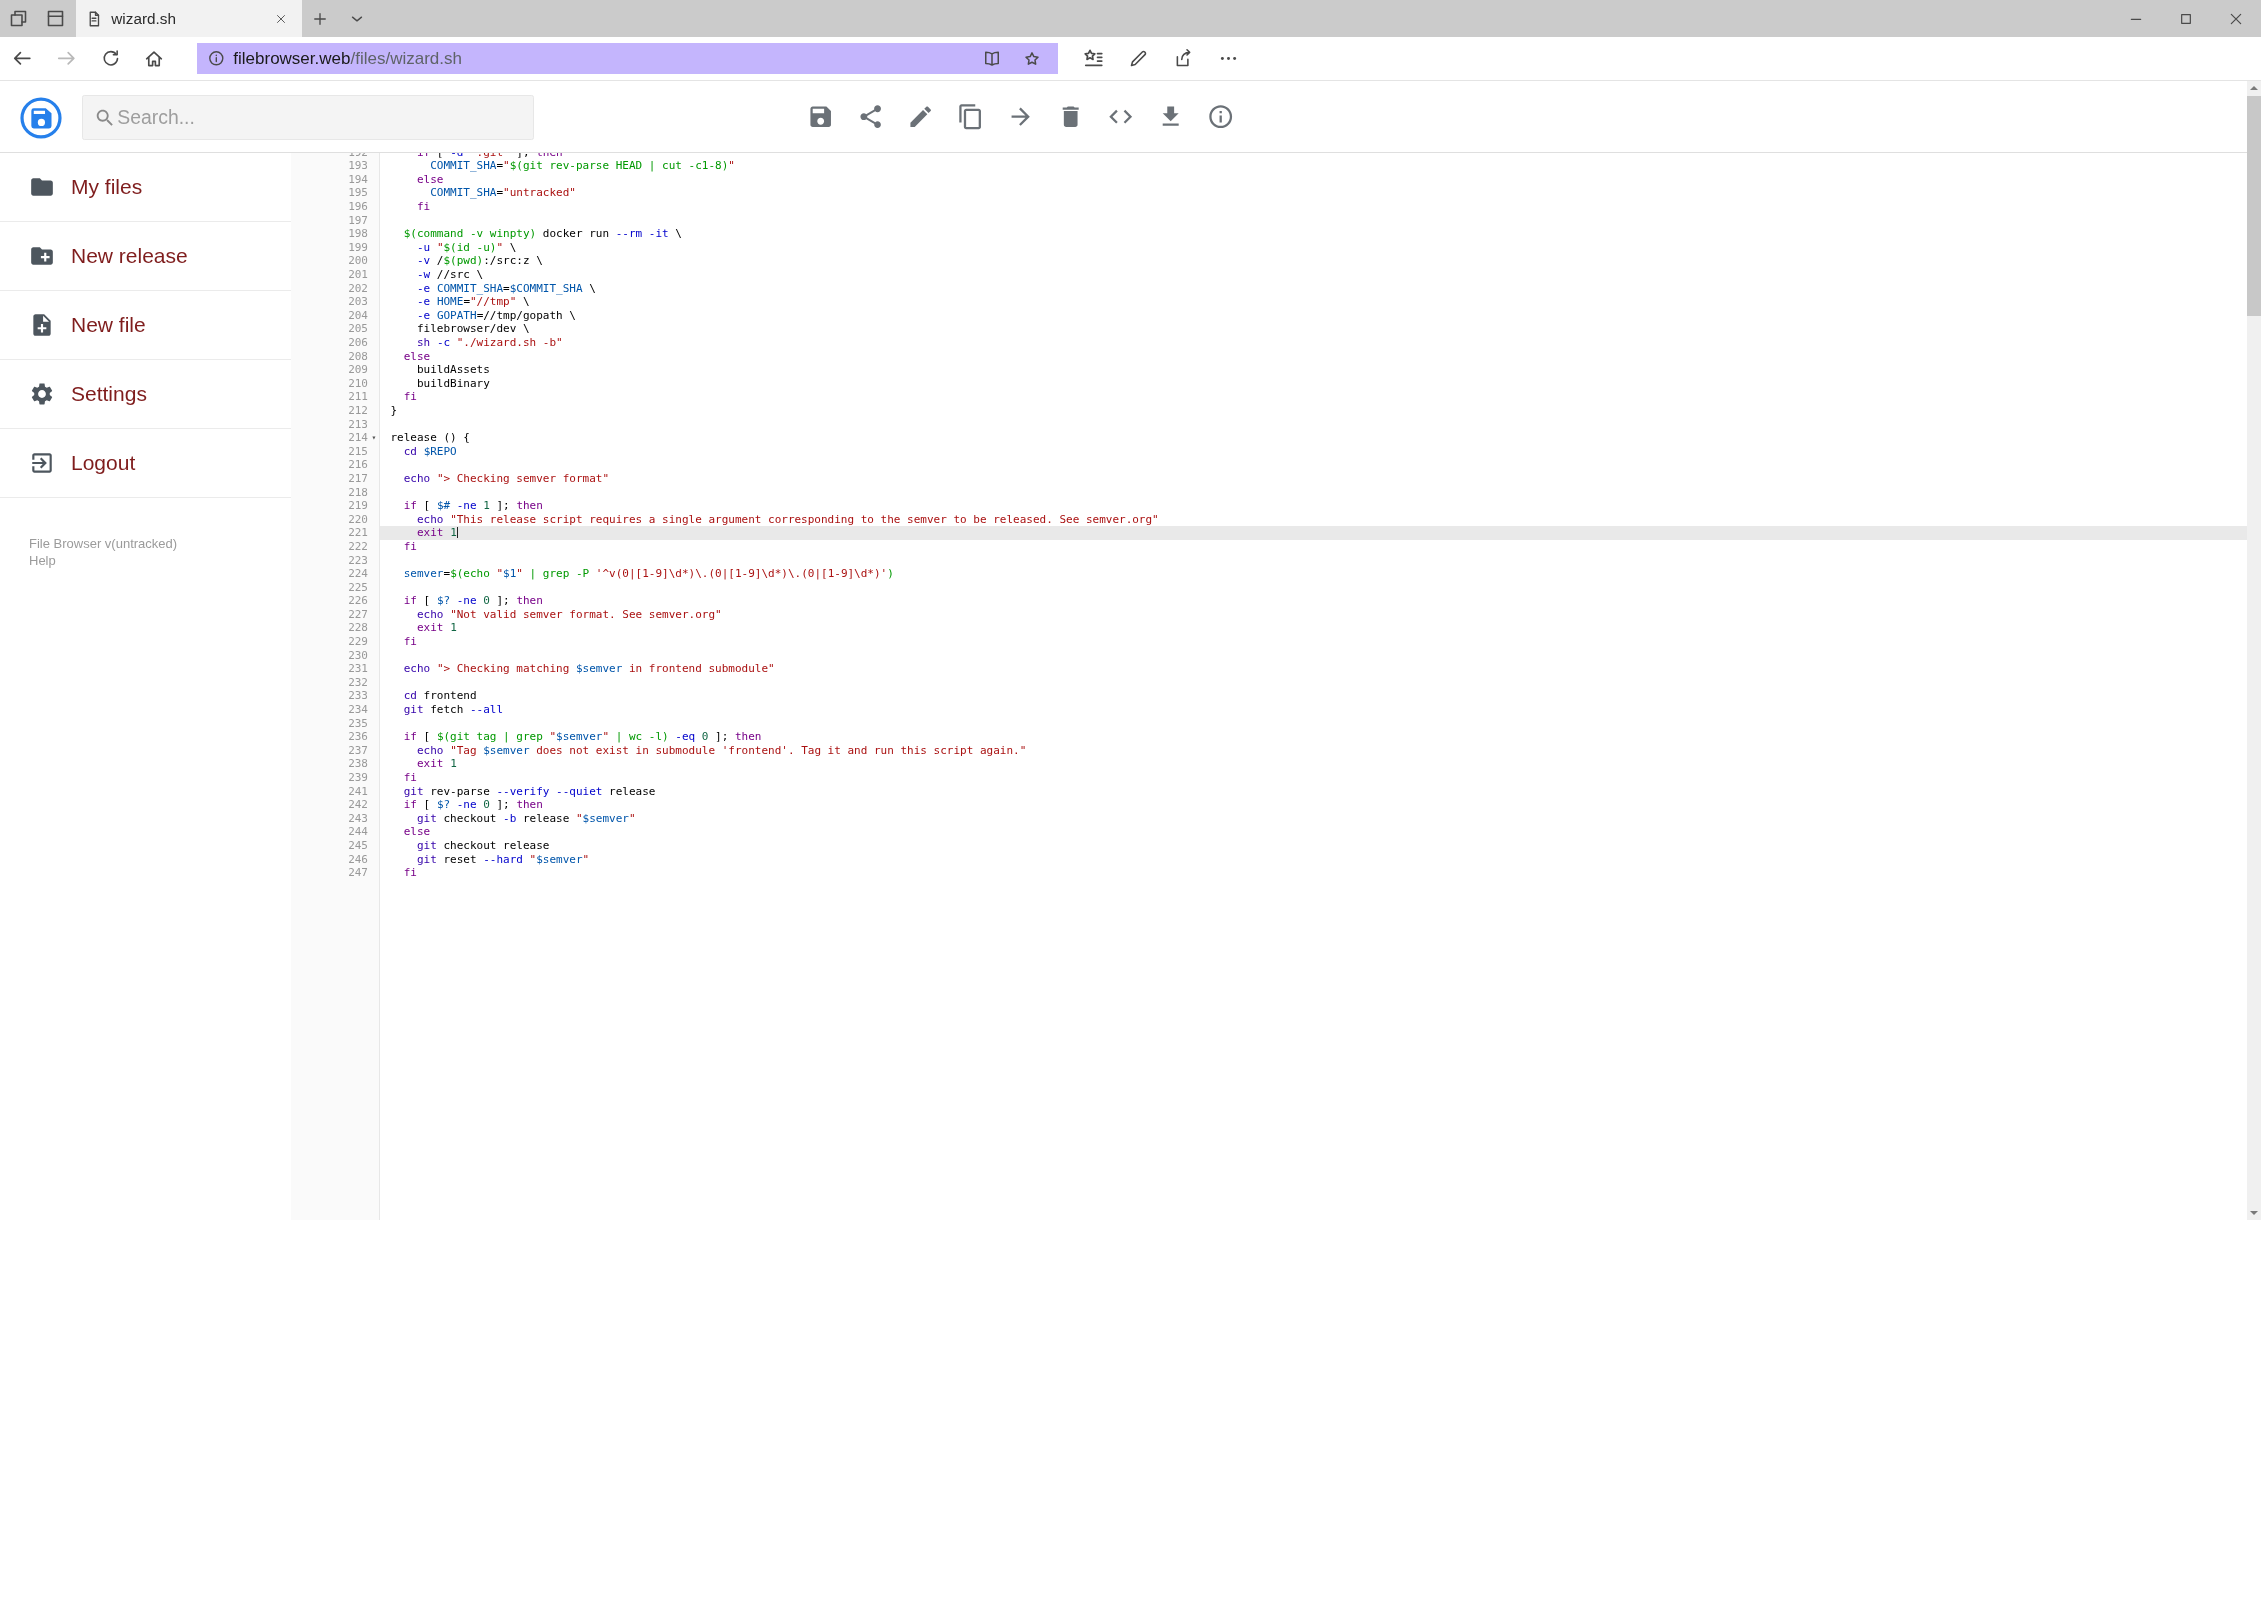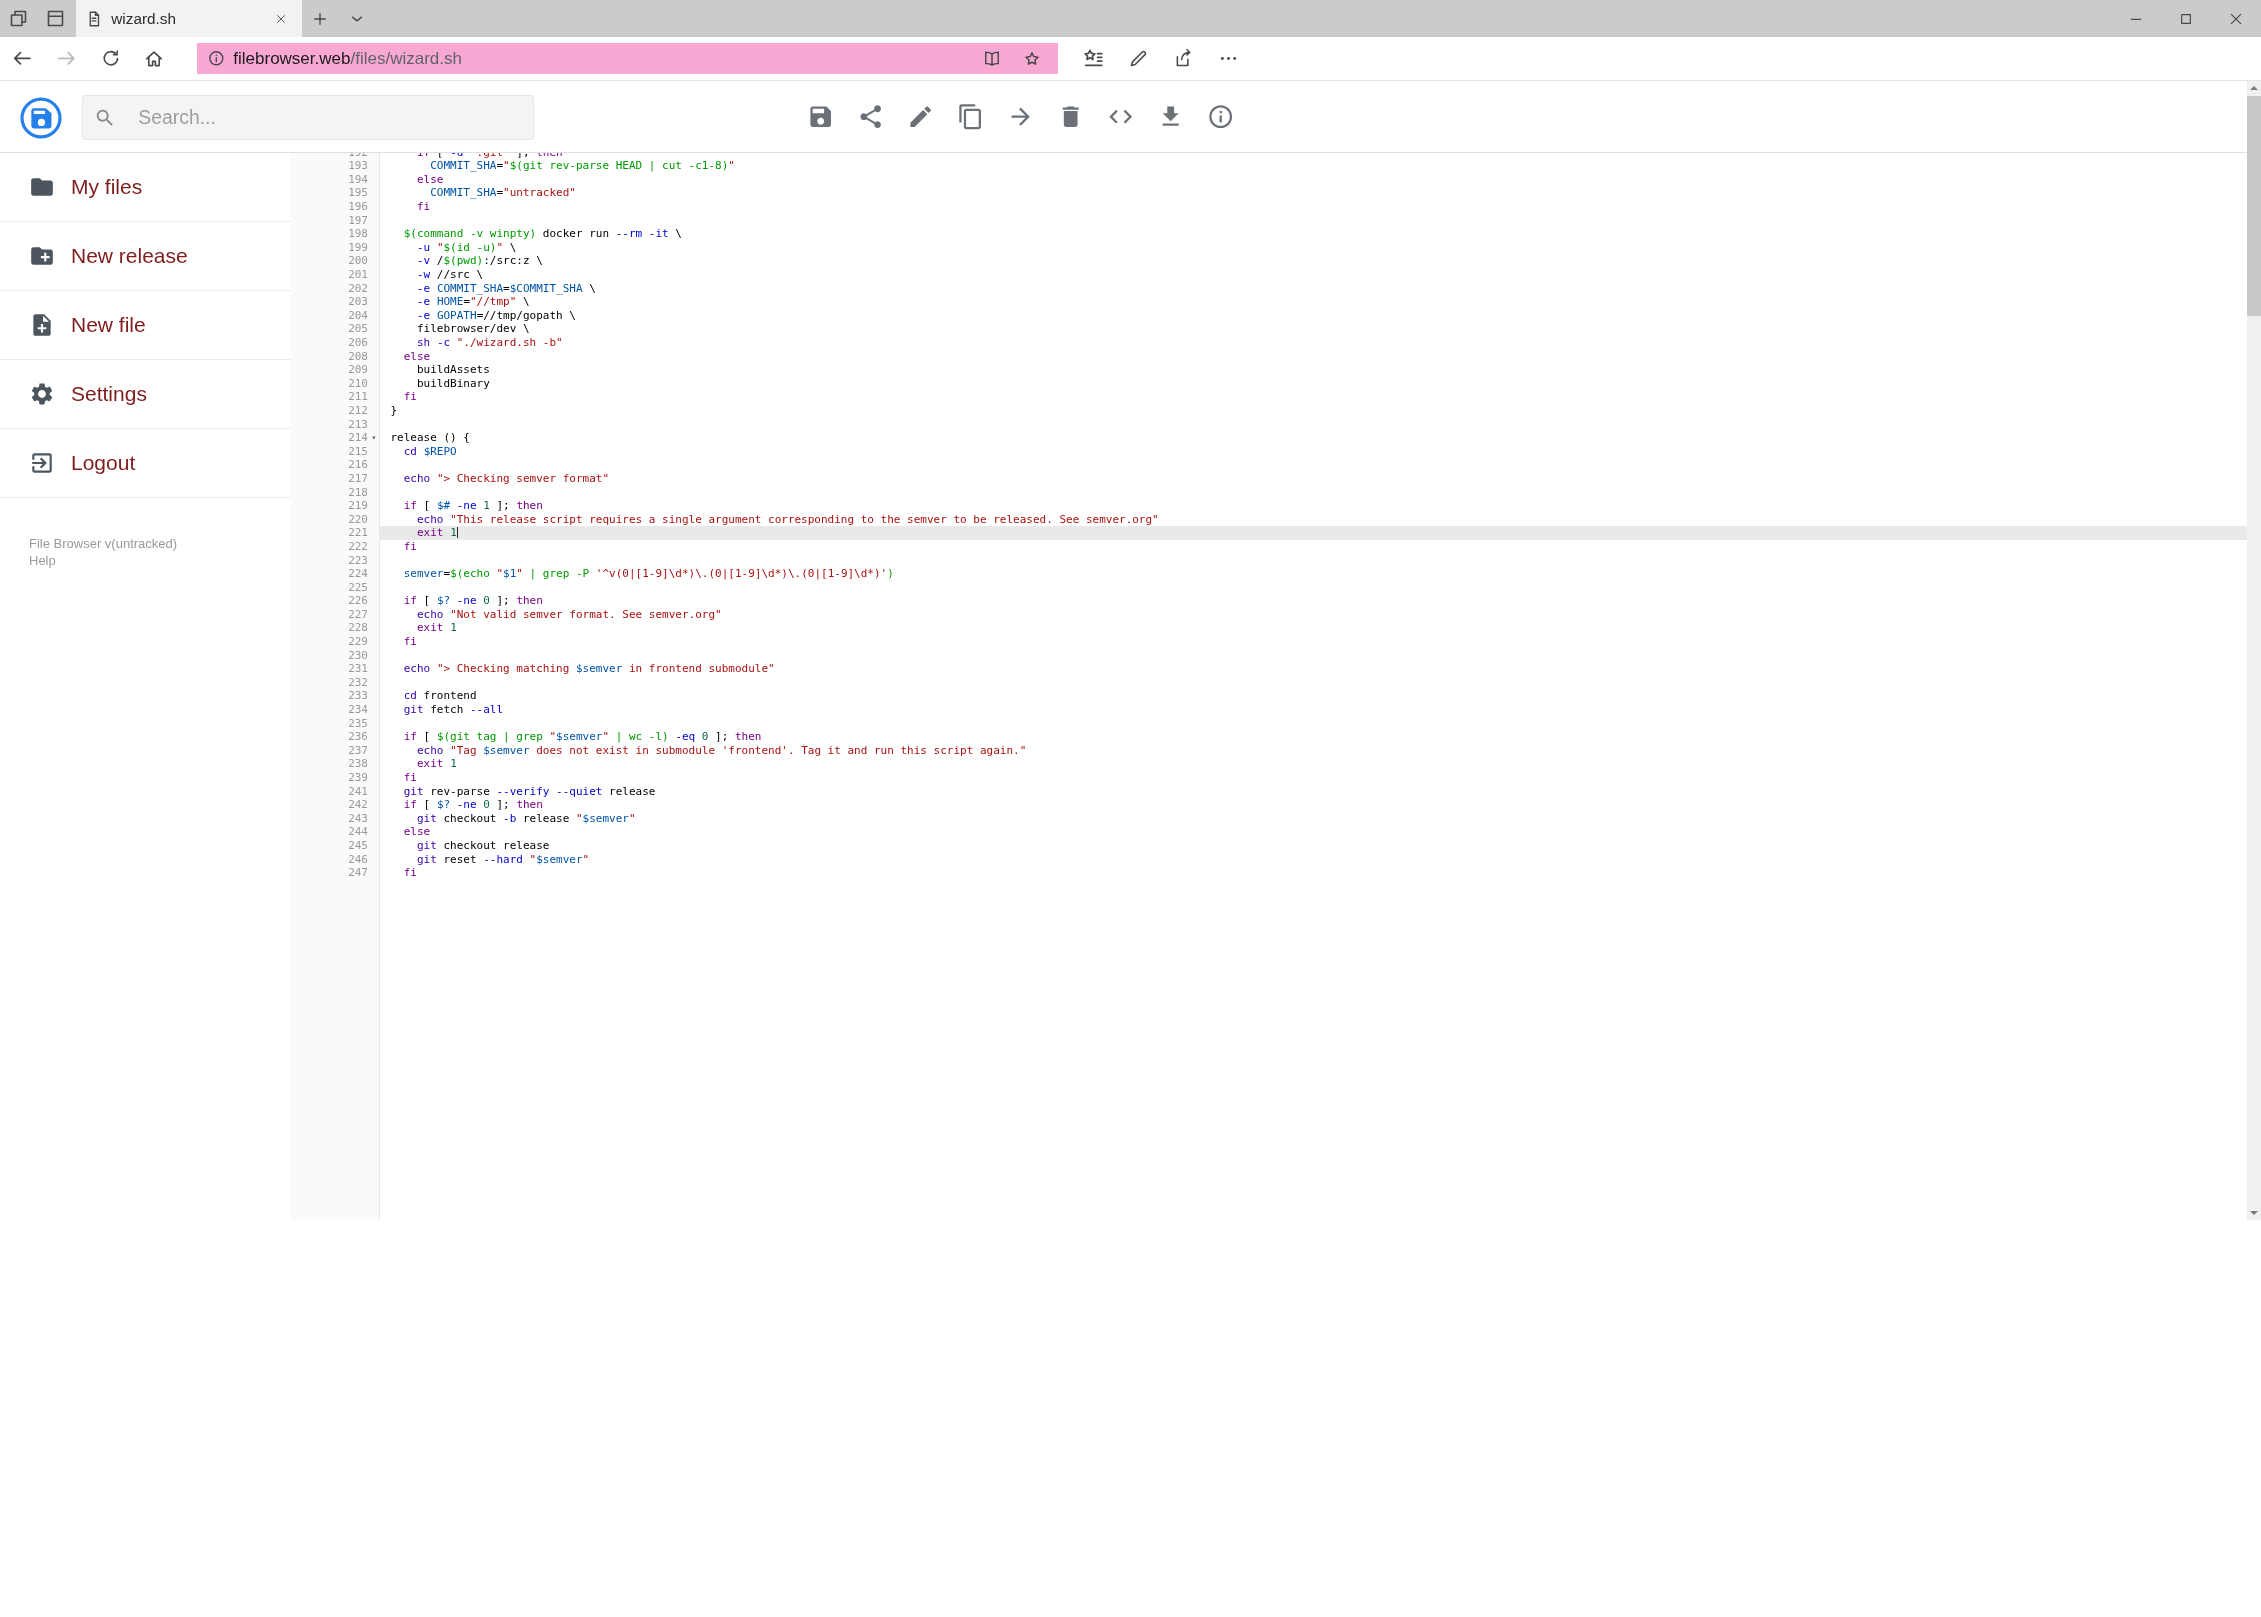--- a/index.html
+++ b/index.html
@@ -15,35 +15,35 @@
          align-items:center; padding:0 9.7px; gap:8px; }
   .tab-title { flex:1; font-size:15.3px; color:#2b2b2b; white-space:nowrap; overflow:hidden; }
   .tab-close { display:flex; align-items:center; justify-content:center; width:21px; height:21px; }
   .win-controls { margin-left:auto; display:flex; }
   .wc { width:50px; height:37px; display:flex; align-items:center; justify-content:center; }
 
   
   .toolbar { position:absolute; top:37px; left:0; right:0; height:44px; background:#fff;
              border-bottom:0.8px solid #e4e4e4; display:flex; align-items:center; }
   .nav-btn { width:44px; height:44px; display:flex; align-items:center; justify-content:center; }
-  .urlbox { margin-left:21px; width:861px; height:31px; background:#f9a8d4;
+  .urlbox { margin-left:21px; width:861px; height:31px; background:#c4b5fd;
             display:flex; align-items:center; padding:0 9.7px; gap:8px; }
   .url-text { font-size:17px; color:#1a1a1a; flex:1; white-space:nowrap; overflow:hidden; }
   .url-text .path { color:#5f6368; }
   .url-btn { width:32px; height:31px; display:flex; align-items:center; justify-content:center; }
   .tool-btn { width:45px; height:44px; display:flex; align-items:center; justify-content:center; }
   .tool-group { margin-left:13px; display:flex; }
 
   
   .appheader { position:absolute; top:82px; left:0; right:13.7px; height:71px; background:#fff;
                border-bottom:0.8px solid #dfdfdf; }
   .logo { position:absolute; left:20px; top:14.5px; width:42px; height:42px; }
   .searchbox { position:absolute; left:82px; top:13px; width:452px; height:45px;
                background:#f4f4f4; border:0.8px solid #e7e7e7; border-radius:2.4px;
-               display:flex; align-items:center; padding:0 11.3px; gap:22px; }
+               display:flex; align-items:center; padding:0 11.3px; gap:1px; }
   .searchbox input { border:none; outline:none; background:transparent; flex:1;
                      font-size:19.4px; color:#333; font-family:"Liberation Sans",sans-serif; }
   .searchbox input::placeholder { color:#9e9e9e; }
   .actions { position:absolute; left:806px; top:22px; display:flex; gap:21px; }
   .act-btn { width:29px; height:29px; border:none; background:transparent; padding:0;
              display:flex; align-items:center; justify-content:center; cursor:pointer; }
   .act-btn svg { fill:#6b7177; }
 
   
   .appbody { position:absolute; top:153px; left:0; right:13.7px; bottom:0; display:flex; }

